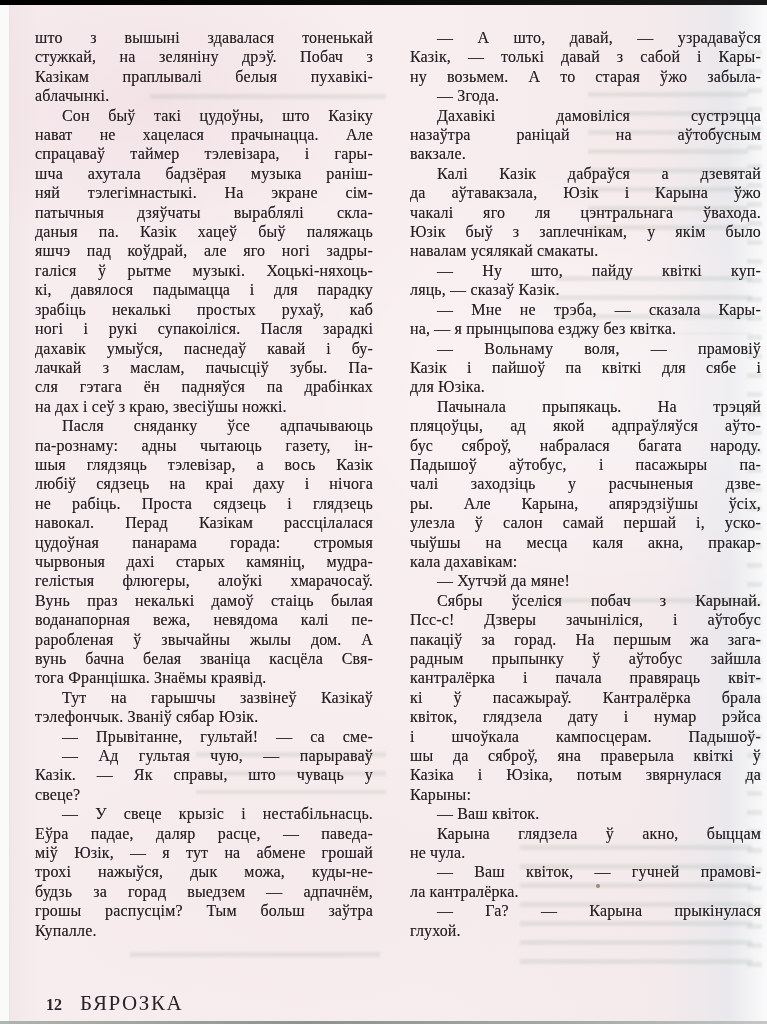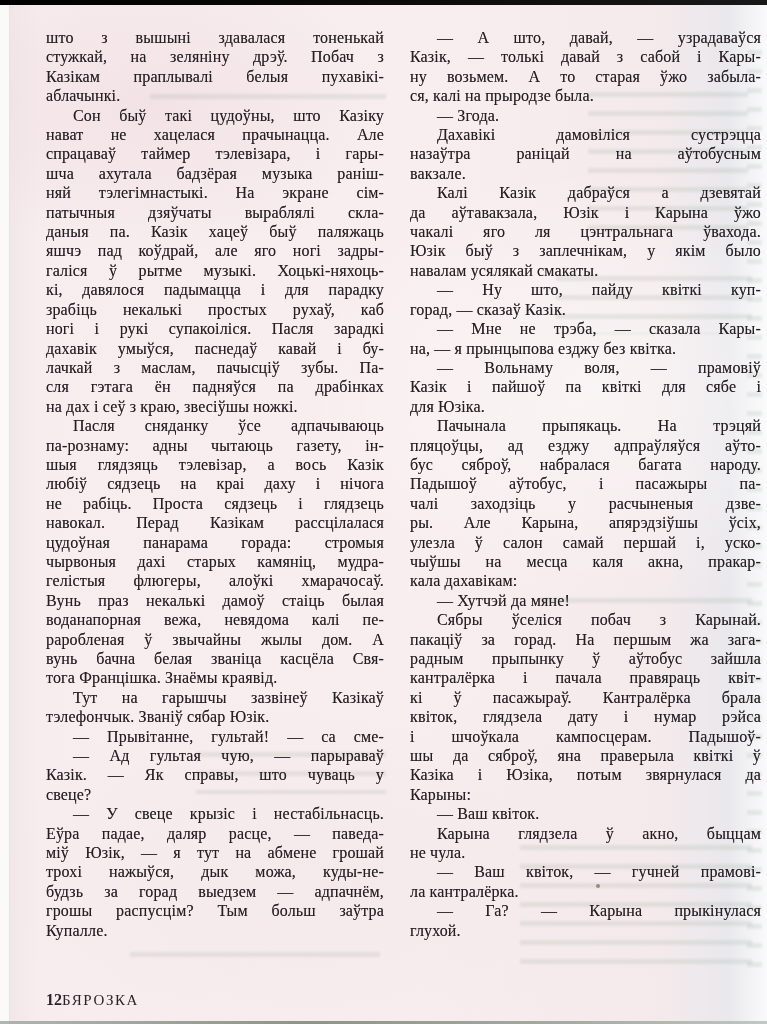--- a/index.html
+++ b/index.html
@@ -17,30 +17,30 @@
   .edge-top{position:absolute;top:0;left:0;right:0;height:5px;
     background:linear-gradient(90deg,#000 0%,#0c0c0c 55%,#181818 100%);}
   .edge-left{position:absolute;top:5px;left:0;bottom:0;width:9px;
     background:#fbfafa;border-right:1px solid #e9e2e3;}
   .edge-bottom{position:absolute;bottom:0;left:0;right:0;height:3px;
     background:linear-gradient(90deg,#a2aba3 0%,#79847b 40%,#97a098 75%,#b9c0ba 100%);opacity:.85;}
   
   .col{position:absolute;top:28px;color:var(--ink,#241f23);
        font-size:16px;letter-spacing:.15px;
        text-shadow:0 0 .5px rgba(45,32,40,.55);}
-  .col-left{left:46px;width:338px;font-family:Liberation Serif, serif;}
+  .col-left{left:35px;width:338px;font-family:Liberation Serif, serif;}
   .col-right{left:410px;width:351px;}
   .line{height:19.42px;line-height:19.3px;text-align:justify;text-align-last:justify;
         white-space:normal;}
   .line.end{text-align-last:left;}
   .line.ind{text-indent:27px;}
   
   .footer{position:absolute;left:46px;top:991px;color:#2a242a;}
   .pnum{font-weight:bold;font-size:16px;margin-top:48px;}
-  .ptitle{font-size:15px;letter-spacing:1.6px;margin-left:0;}
+  .ptitle{font-size:21px;letter-spacing:1.6px;margin-left:18px;}
   
   .ghost{position:absolute;pointer-events:none;
     background:repeating-linear-gradient(to bottom,
       rgba(128,150,130,.30) 0px,rgba(128,150,130,.30) 5px,
       rgba(128,150,130,0) 5px,rgba(128,150,130,0) 19px);
     filter:blur(1.3px);opacity:.5;}
   .speck{position:absolute;width:4px;height:4px;border-radius:50%;
     background:#7d5a36;opacity:.65;}
 </style>
 </head>
@@ -105,48 +105,48 @@
       <div class="line">міў Юзік, — я тут на абмене грошай</div>
       <div class="line">трохі нажыўся, дык можа, куды-не-</div>
       <div class="line">будзь за горад выедзем — адпачнём,</div>
       <div class="line">грошы распусцім? Тым больш заўтра</div>
       <div class="line end">Купалле.</div>
     </div>
   <div class="col col-right">
       <div class="line ind">— А што, давай, — узрадаваўся</div>
       <div class="line">Казік, — толькі давай з сабой і Кары-</div>
       <div class="line">ну возьмем. А то старая ўжо забыла-</div>
-      <div class="line end">ся, калі на прыродзе была.</div>
       <div class="line ind end">— Згода.</div>
       <div class="line ind">Дахавікі дамовіліся сустрэцца</div>
       <div class="line">назаўтра раніцай на аўтобусным</div>
       <div class="line end">вакзале.</div>
       <div class="line ind">Калі Казік дабраўся а дзевятай</div>
       <div class="line">да аўтавакзала, Юзік і Карына ўжо</div>
       <div class="line">чакалі яго ля цэнтральнага ўвахода.</div>
       <div class="line">Юзік быў з заплечнікам, у якім было</div>
       <div class="line end">навалам усялякай смакаты.</div>
       <div class="line ind">— Ну што, пайду квіткі куп-</div>
-      <div class="line end">горад, — сказаў Казік.</div>
+      <div class="line end">ляць, — сказаў Казік.</div>
       <div class="line ind">— Мне не трэба, — сказала Кары-</div>
       <div class="line end">на, — я прынцыпова езджу без квітка.</div>
       <div class="line ind">— Вольнаму воля, — прамовіў</div>
       <div class="line">Казік і пайшоў па квіткі для сябе і</div>
       <div class="line end">для Юзіка.</div>
       <div class="line ind">Пачынала прыпякаць. На трэцяй</div>
-      <div class="line">пляцоўцы, ад езджу адпраўляўся аўто-</div>
+      <div class="line">пляцоўцы, ад якой адпраўляўся аўто-</div>
       <div class="line">бус сяброў, набралася багата народу.</div>
       <div class="line">Падышоў аўтобус, і пасажыры па-</div>
       <div class="line">чалі заходзіць у расчыненыя дзве-</div>
       <div class="line">ры. Але Карына, апярэдзіўшы ўсіх,</div>
       <div class="line">улезла ў салон самай першай і, уско-</div>
       <div class="line">чыўшы на месца каля акна, пракар-</div>
       <div class="line end">кала дахавікам:</div>
       <div class="line ind end">— Хутчэй да мяне!</div>
       <div class="line ind">Сябры ўселіся побач з Карынай.</div>
+      <div class="line">Псс-с! Дзверы зачыніліся, і аўтобус</div>
       <div class="line">пакаціў за горад. На першым жа зага-</div>
       <div class="line">радным прыпынку ў аўтобус зайшла</div>
       <div class="line">кантралёрка і пачала правяраць квіт-</div>
       <div class="line">кі ў пасажыраў. Кантралёрка брала</div>
       <div class="line">квіток, глядзела дату і нумар рэйса</div>
       <div class="line">і шчоўкала кампосцерам. Падышоў-</div>
       <div class="line">шы да сяброў, яна праверыла квіткі ў</div>
       <div class="line">Казіка і Юзіка, потым звярнулася да</div>
       <div class="line end">Карыны:</div>
       <div class="line ind end">— Ваш квіток.</div>

